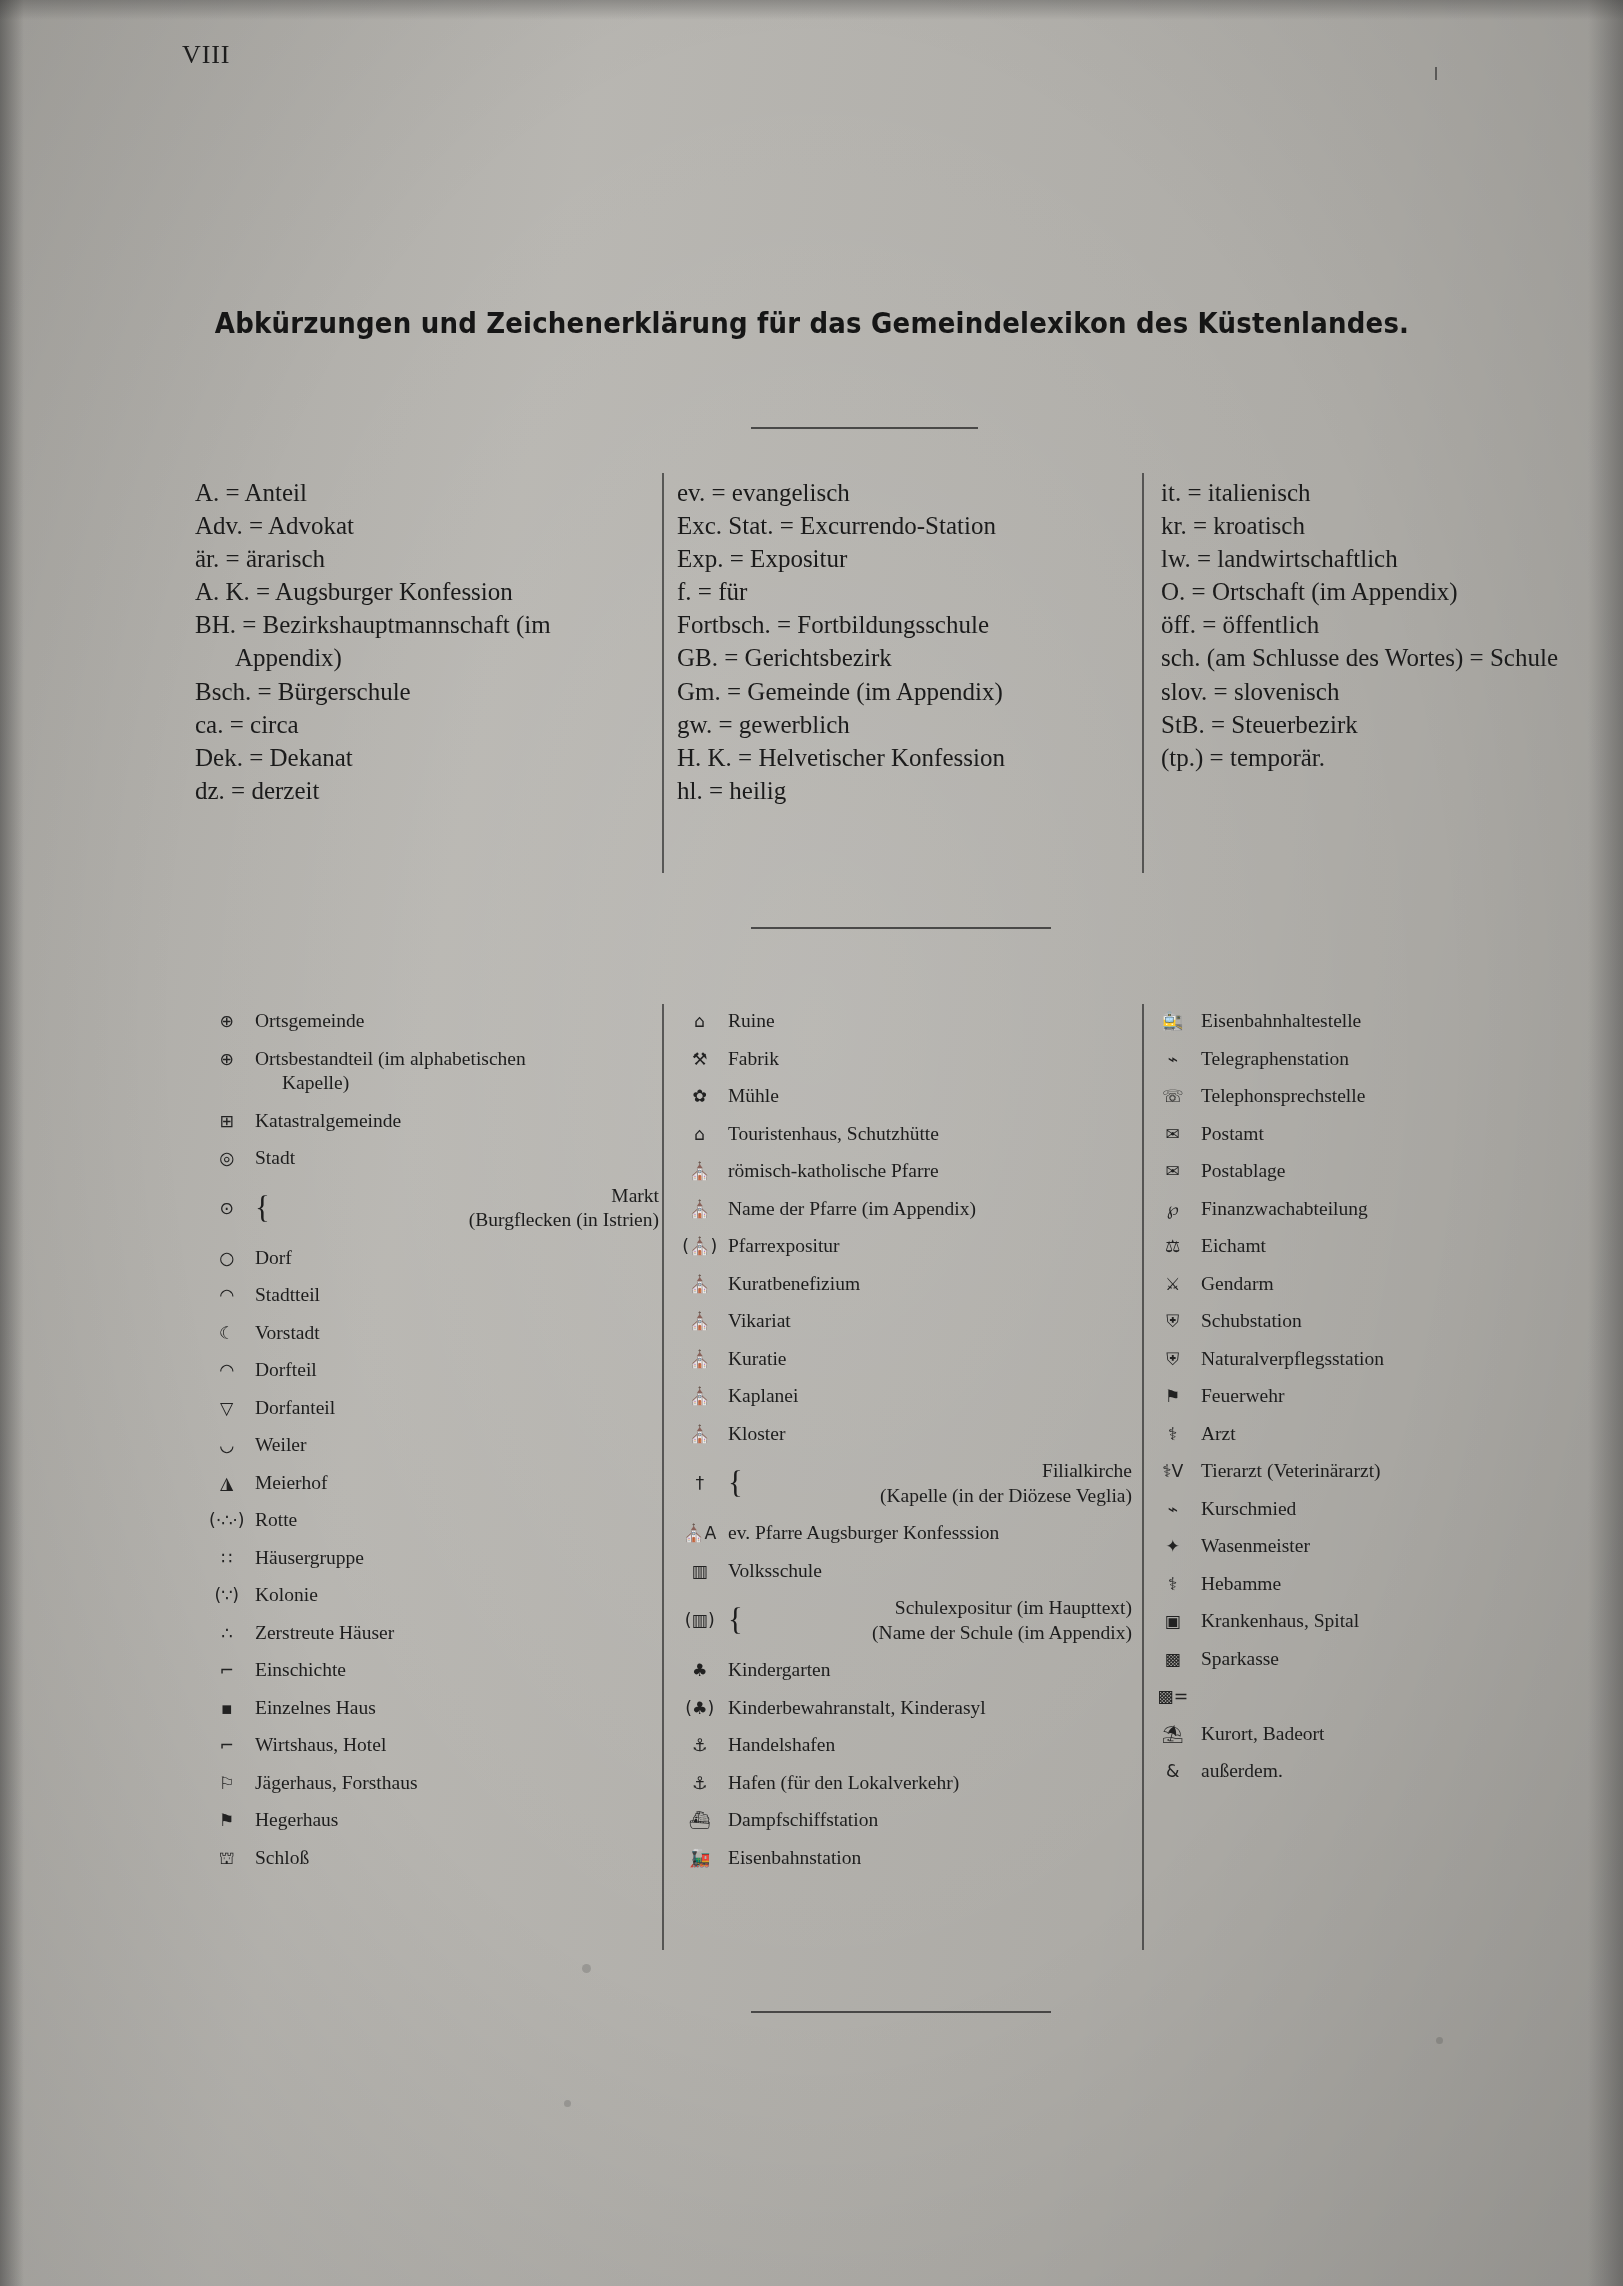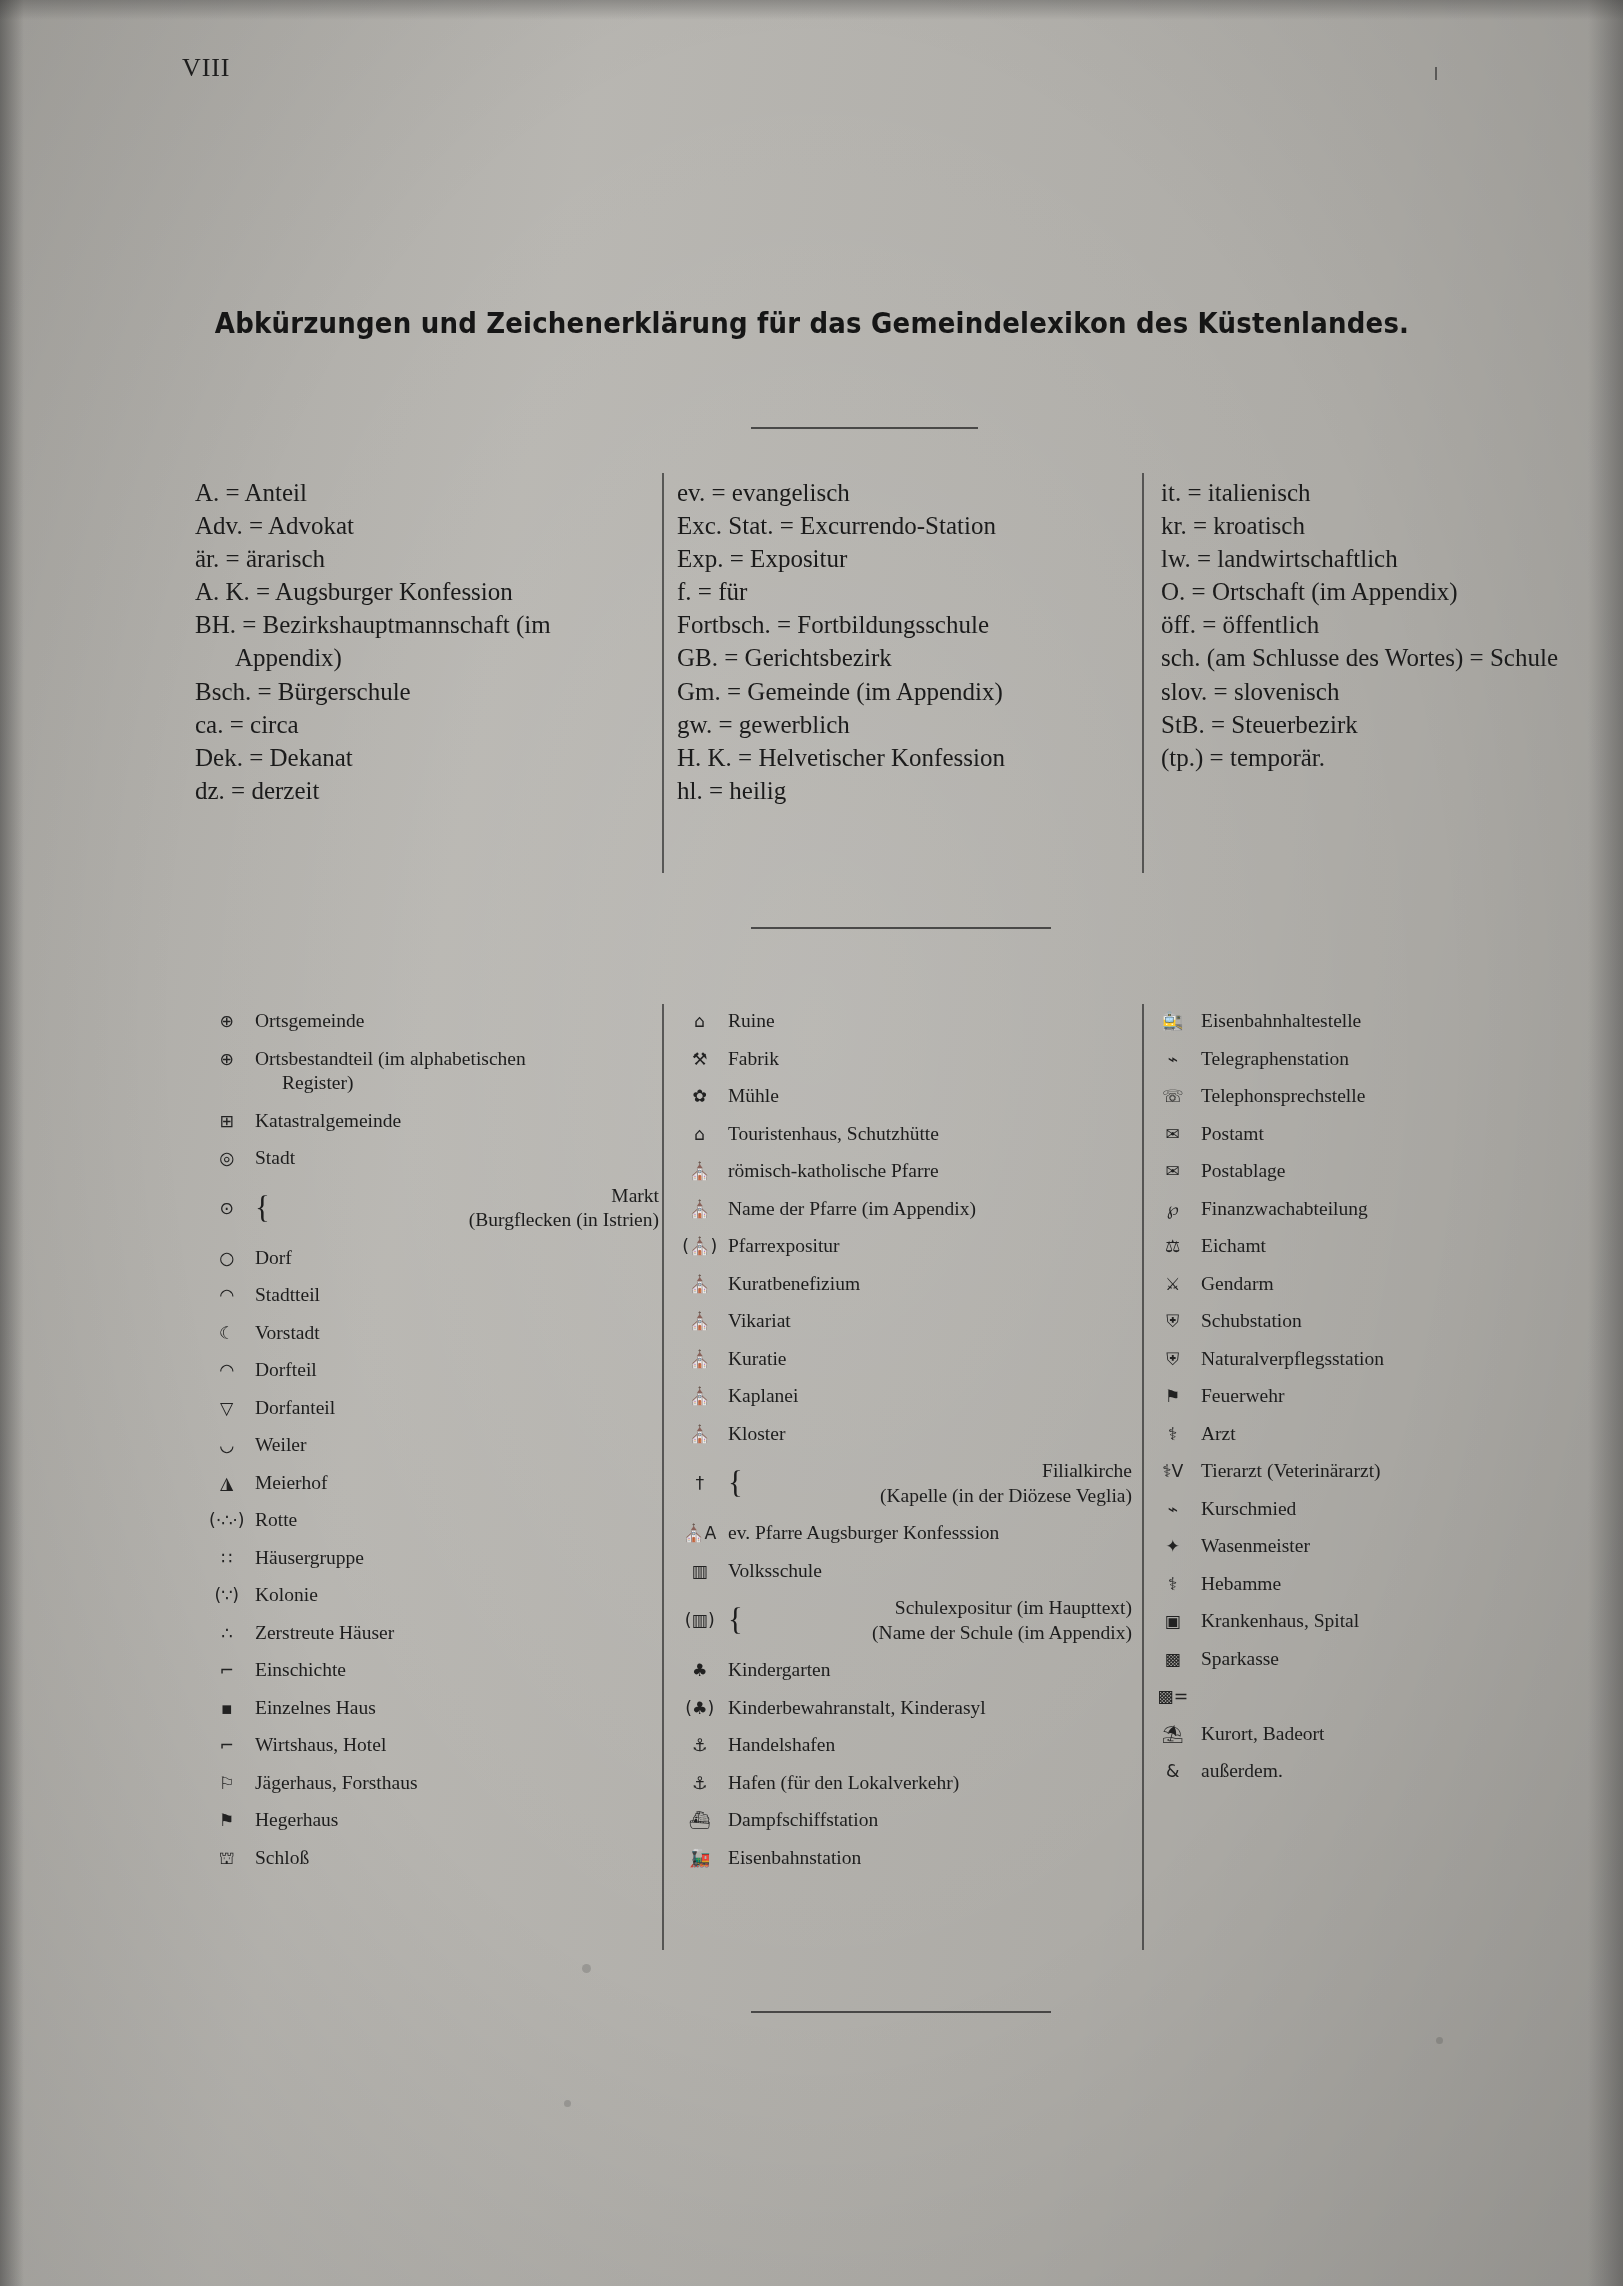--- a/index.html
+++ b/index.html
@@ -40,21 +40,21 @@
   }
   .edge-top {
     position: absolute;
     left: 0; right: 0; top: 0; height: 20px;
     background: linear-gradient(180deg, rgba(40,40,40,0.30), rgba(40,40,40,0.0));
     pointer-events: none;
   }
   .folio {
     position: absolute;
     left: 182px;
-    top: 53px;
+    top: 40px;
     font-size: 26px;
     letter-spacing: 0.9px;
     font-family: "Liberation Serif", serif;
   }
   .tick {
     position: absolute;
     right: 187px;
     top: 67px;
     width: 1.8px;
     height: 12.7px;
@@ -245,21 +245,21 @@
   </div>
 
   <div class="signs">
     <div class="col s1" id="signs-col-1">
         <div class="item">
           <span class="sym">⊕</span>
           <span class="txt"><span>Ortsgemeinde</span></span>
         </div>
         <div class="item">
           <span class="sym">⊕</span>
-          <span class="txt"><span>Ortsbestandteil (im alphabetischen</span><span class="sub">Register)</span></span>
+          <span class="txt"><span>Ortsbestandteil (im alphabetischen</span><span class="sub">Kapelle)</span></span>
         </div>
         <div class="item">
           <span class="sym">⊞</span>
           <span class="txt"><span>Katastralgemeinde</span></span>
         </div>
         <div class="item">
           <span class="sym">◎</span>
           <span class="txt"><span>Stadt</span></span>
         </div>
         <div class="item brace two">

